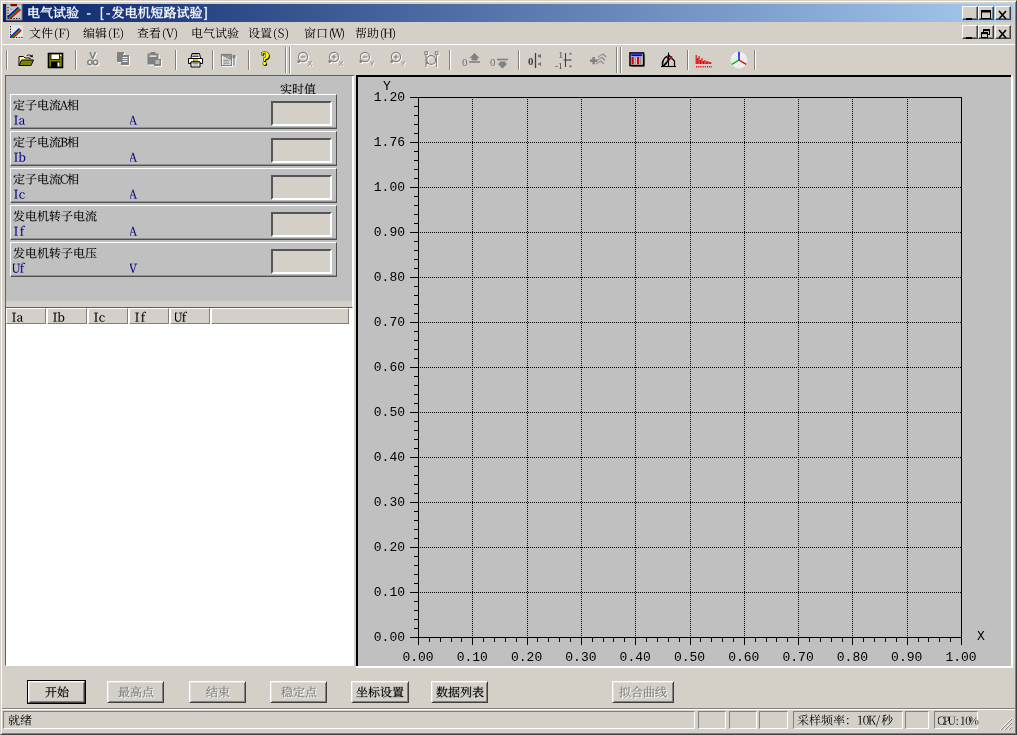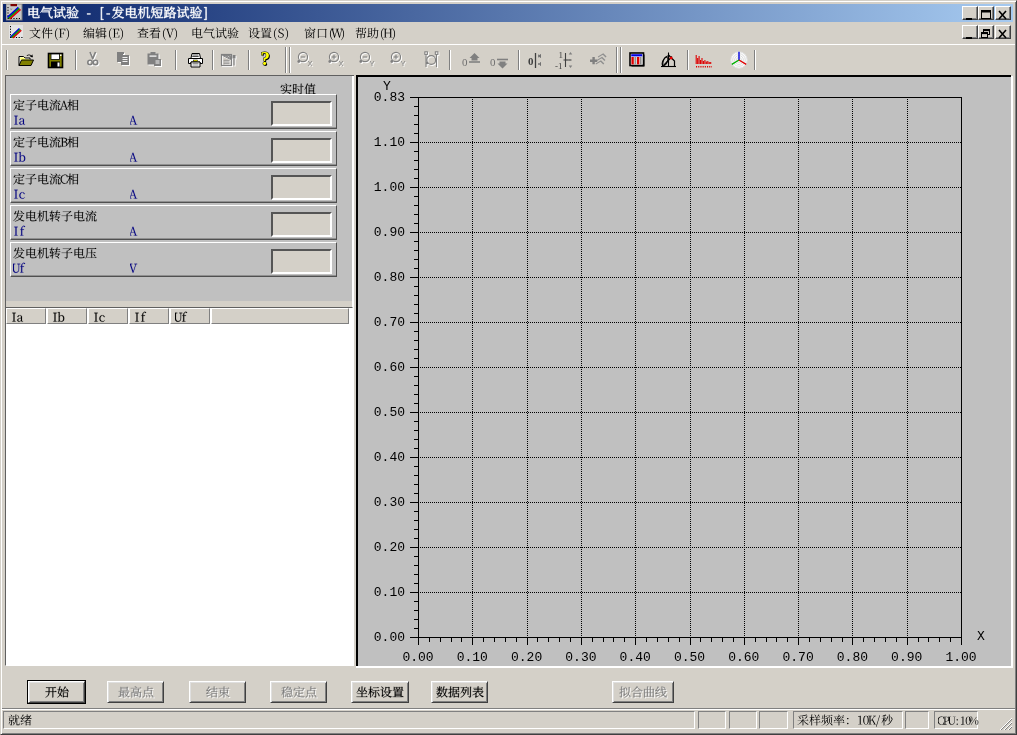--- a/index.html
+++ b/index.html
@@ -754,22 +754,22 @@
     <line x1="518.62" y1="561" x2="518.62" y2="565.5" stroke="#000"></line>
     <line x1="529.48" y1="561" x2="529.48" y2="565.5" stroke="#000"></line>
     <line x1="540.34" y1="561" x2="540.34" y2="565.5" stroke="#000"></line>
     <line x1="551.2" y1="561" x2="551.2" y2="569" stroke="#000"></line>
     <line x1="562.06" y1="561" x2="562.06" y2="565.5" stroke="#000"></line>
     <line x1="572.92" y1="561" x2="572.92" y2="565.5" stroke="#000"></line>
     <line x1="583.78" y1="561" x2="583.78" y2="565.5" stroke="#000"></line>
     <line x1="594.64" y1="561" x2="594.64" y2="565.5" stroke="#000"></line>
     <line x1="605.5" y1="561" x2="605.5" y2="569" stroke="#000"></line>
   </svg>
-<div class="num" style="left:365px;top:91px;width:40px;text-align:right">0.83</div>
-<div class="num" style="left:365px;top:136px;width:40px;text-align:right">1.10</div>
+<div class="num" style="left:365px;top:91px;width:40px;text-align:right">1.20</div>
+<div class="num" style="left:365px;top:136px;width:40px;text-align:right">1.76</div>
 <div class="num" style="left:365px;top:181px;width:40px;text-align:right">1.00</div>
 <div class="num" style="left:365px;top:226px;width:40px;text-align:right">0.90</div>
 <div class="num" style="left:365px;top:271px;width:40px;text-align:right">0.80</div>
 <div class="num" style="left:365px;top:316px;width:40px;text-align:right">0.70</div>
 <div class="num" style="left:365px;top:361px;width:40px;text-align:right">0.60</div>
 <div class="num" style="left:365px;top:406px;width:40px;text-align:right">0.50</div>
 <div class="num" style="left:365px;top:451px;width:40px;text-align:right">0.40</div>
 <div class="num" style="left:365px;top:496px;width:40px;text-align:right">0.30</div>
 <div class="num" style="left:365px;top:541px;width:40px;text-align:right">0.20</div>
 <div class="num" style="left:365px;top:586px;width:40px;text-align:right">0.10</div>

